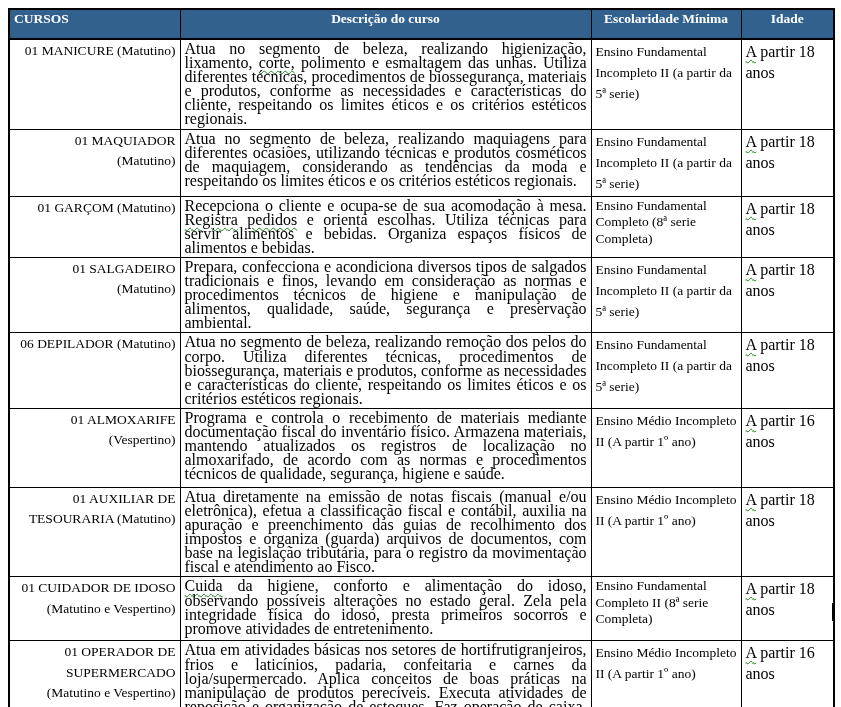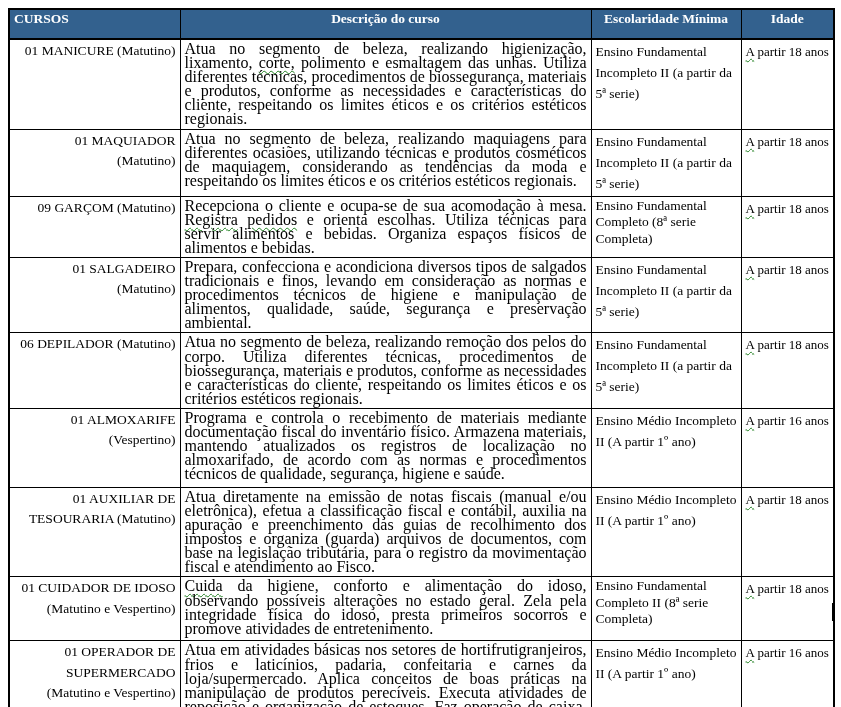--- a/index.html
+++ b/index.html
@@ -38,21 +38,21 @@
     font-weight:bold;
     line-height:15px;
     text-align:center;
     height:30px;
     border-bottom-width:2px;
   }
   thead th.col-cursos{text-align:left;}
   td.cell-curso{font-size:13.5px;line-height:20.5px;text-align:right;}
   td.cell-desc{font-size:16px;line-height:14.1px;text-align:justify;padding-top:2px;}
   td.cell-escol{font-size:13.5px;line-height:21px;font-family:Liberation Serif, serif;}
-  td.cell-idade{font-size:13px;line-height:21px;}
+  td.cell-idade{font-size:16px;line-height:21px;}
   tbody tr:nth-child(3) td.cell-escol,
   tbody tr:nth-child(8) td.cell-escol{line-height:16.5px;}
   tbody tr:nth-child(1){height:85px;}
   tbody tr:nth-child(2){height:65px;}
   tbody tr:nth-child(3){height:55px;}
   tbody tr:nth-child(4){height:65px;}
   tbody tr:nth-child(5){height:65px;}
   tbody tr:nth-child(6){height:79px;}
   tbody tr:nth-child(7){height:84px;}
   tbody tr:nth-child(8){height:64px;}
@@ -98,21 +98,21 @@
       <td class="cell-escol">Ensino Fundamental Incompleto II (a partir da 5ª serie)</td>
       <td class="cell-idade"><span class="squiggle">A</span> partir 18 anos</td>
     </tr>
         <tr>
       <td class="cell-curso">01 MAQUIADOR (Matutino)</td>
       <td class="cell-desc">Atua no segmento de beleza, realizando maquiagens para diferentes ocasiões, utilizando técnicas e produtos cosméticos de maquiagem, considerando as tendências da moda e respeitando os limites éticos e os critérios estéticos regionais.</td>
       <td class="cell-escol">Ensino Fundamental Incompleto II (a partir da 5ª serie)</td>
       <td class="cell-idade"><span class="squiggle">A</span> partir 18 anos</td>
     </tr>
         <tr>
-      <td class="cell-curso">09 GARÇOM (Matutino)</td>
+      <td class="cell-curso">01 GARÇOM (Matutino)</td>
       <td class="cell-desc">Recepciona o cliente e ocupa-se de sua acomodação à mesa. <span class="squiggle">Registra</span> <span class="squiggle">pedidos</span> e orienta escolhas. Utiliza técnicas para servir alimentos e bebidas. Organiza espaços físicos de alimentos e bebidas.</td>
       <td class="cell-escol">Ensino Fundamental Completo (8ª serie Completa)</td>
       <td class="cell-idade"><span class="squiggle">A</span> partir 18 anos</td>
     </tr>
         <tr>
       <td class="cell-curso">01 SALGADEIRO (Matutino)</td>
       <td class="cell-desc">Prepara, confecciona e acondiciona diversos tipos de salgados tradicionais e finos, levando em consideração as normas e procedimentos técnicos de higiene e manipulação de alimentos, qualidade, saúde, segurança e preservação ambiental.</td>
       <td class="cell-escol">Ensino Fundamental Incompleto II (a partir da 5ª serie)</td>
       <td class="cell-idade"><span class="squiggle">A</span> partir 18 anos</td>
     </tr>

